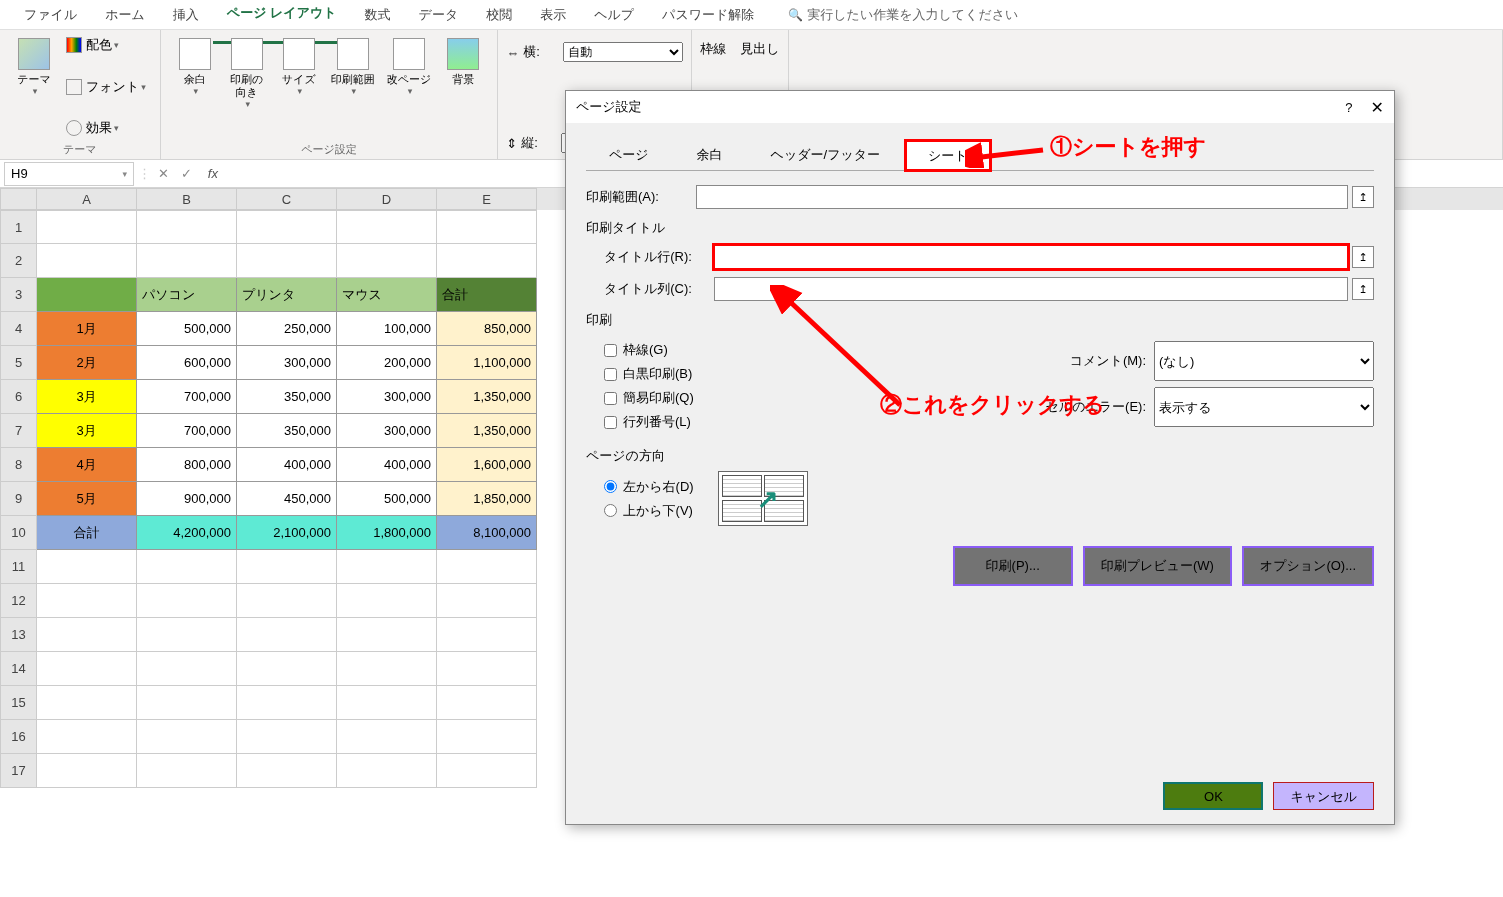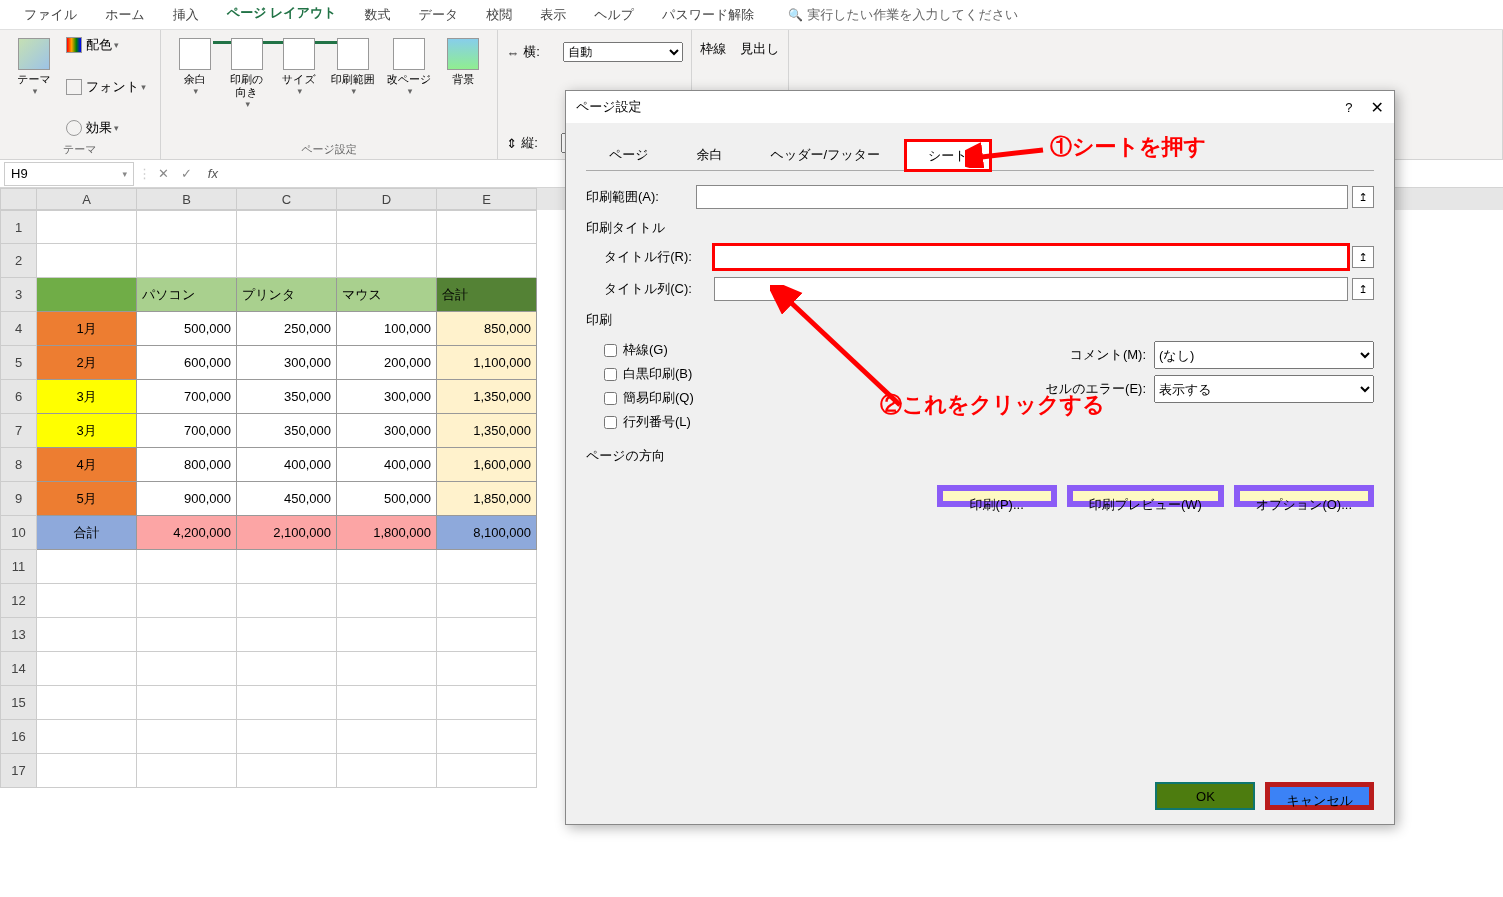--- a/index.html
+++ b/index.html
@@ -38,21 +38,21 @@
 .rh{width:37px;height:34px;border:1px solid #ccc;border-top:none;background:#e6e6e6;text-align:center;line-height:34px;color:#444}
 .cell{width:100px;height:34px;border:1px solid #999;border-left:none;border-top:none;padding:0 5px;display:flex;align-items:center;justify-content:flex-end}
 .row:first-child .cell,.row:first-child .rh{border-top:1px solid #ccc}
 .cell.nb{border-color:#ccc}
 .cell.hdr-green{background:#70ad47;color:#000;justify-content:flex-start;font-weight:400}
 .cell.hdr-lgreen{background:#a9d08e;justify-content:flex-start}
 .cell.hdr-dgreen{background:#548235;justify-content:flex-start}
 .cell.m-orange{background:#ed7d31;justify-content:center}
 .cell.m-yellow{background:#ffff00;justify-content:center}
 .cell.sum-cream{background:#fff2cc}
-.cell.sum-lgreen{background:#fca5a5}
+.cell.sum-lgreen{background:#5eead4}
 .cell.sum-blue{background:#8ea9db;justify-content:flex-end}
 .cell.total-lbl{background:#8ea9db;justify-content:center}
 .dialog{position:absolute;left:565px;top:90px;width:830px;height:735px;background:#f0f0f0;border:1px solid #888;box-shadow:3px 3px 12px rgba(0,0,0,.3)}
 .dlg-title{display:flex;align-items:center;justify-content:space-between;height:32px;padding:0 10px;background:#fff}
 .dlg-title .dt-right{display:flex;gap:18px;align-items:center}
 .dlg-title .dt-x{font-size:16px;cursor:pointer}
 .dlg-body{padding:16px 20px}
 .tabs{display:flex;border-bottom:1px solid #aaa;margin-bottom:14px}
 .tab{padding:6px 22px;border:1px solid transparent;border-bottom:none;cursor:pointer;background:#f0f0f0;margin-right:2px}
 .tab.active{background:#fff;border-color:#aaa;position:relative;top:1px}
@@ -65,25 +65,25 @@
 .indent{margin-left:18px}
 .cbrow{display:flex;align-items:center;margin:6px 0}
 .cbrow input{margin-right:6px}
 .rrow{display:flex;align-items:center;margin:6px 0}
 .rrow input{margin-right:6px}
 .pd-img{width:90px;height:55px;border:1px solid #666;background:#fff;display:flex;flex-wrap:wrap;padding:3px;gap:2px;position:relative}
 .pd-img .pg{width:40px;height:22px;border:1px solid #555;background:repeating-linear-gradient(#fff,#fff 3px,#ccc 3px,#ccc 4px)}
 .pd-img .arrow{position:absolute;color:#1a8f7a;font-size:26px;left:38px;top:12px;font-weight:bold}
 .sel-row{display:flex;align-items:center;margin:6px 0;justify-content:flex-end}
 .sel-row .slbl2{margin-right:8px}
-.sel-row select{width:220px;height:28px}
+.sel-row select{width:220px;height:40px}
 .dlg-btns{display:flex;gap:10px;justify-content:flex-end;margin-top:20px}
-.dlg-btns button{padding:5px 16px;min-width:120px;height:20px;background:#fef9c3;border:6px solid #8b5cf6;cursor:pointer}
+.dlg-btns button{padding:5px 16px;min-width:120px;height:40px;background:#737373;border:2px solid #8b5cf6;cursor:pointer}
 .dlg-foot{position:absolute;bottom:14px;right:20px;display:flex;gap:10px}
-.dlg-foot button{padding:5px 16px;min-width:100px;height:28px;background:#3b82f6;border:5px solid #b91c1c;cursor:pointer}
+.dlg-foot button{padding:5px 16px;min-width:100px;height:28px;background:#c4b5fd;border:1px solid #b91c1c;cursor:pointer}
 .dlg-foot button.primary{background:#4d7c0f;border:2px solid #0f766e}
 .hl-input{outline:3px solid red;outline-offset:-1px}
 .annot{position:absolute;color:red;font-weight:bold;font-size:22px;pointer-events:none;z-index:50}
 .two-col{display:flex;gap:30px}
 .two-col .left{flex:0 0 280px}
 .two-col .right{flex:1}
 </style>
 </head>
 <body>
 
@@ -415,20 +415,39 @@
             <select><option>(なし)</option></select>
           </div>
         <div class="sel-row">
             <span class="slbl2">セルのエラー(E):</span>
             <select><option>表示する</option></select>
           </div>
       </div>
     </div>
 
     <div class="fsection">ページの方向</div>
+    <div class="indent" style="display:flex;align-items:center;gap:24px">
+      <div>
+        <div class="rrow">
+            <input type="radio" name="po" checked="" style="">
+            <span>左から右(D)</span>
+          </div>
+        <div class="rrow">
+            <input type="radio" name="po" style="">
+            <span>上から下(V)</span>
+          </div>
+      </div>
+      <div class="pd-img">
+        <div class="pg"></div>
+          <div class="pg"></div>
+          <div class="pg"></div>
+          <div class="pg"></div>
+        <div class="arrow">↗</div>
+      </div>
+    </div>
 
     <div class="dlg-btns">
       <button>印刷(P)...</button>
       <button>印刷プレビュー(W)</button>
       <button>オプション(O)...</button>
     </div>
   </div>
   <div class="dlg-foot">
     <button class="primary">OK</button>
     <button>キャンセル</button>

